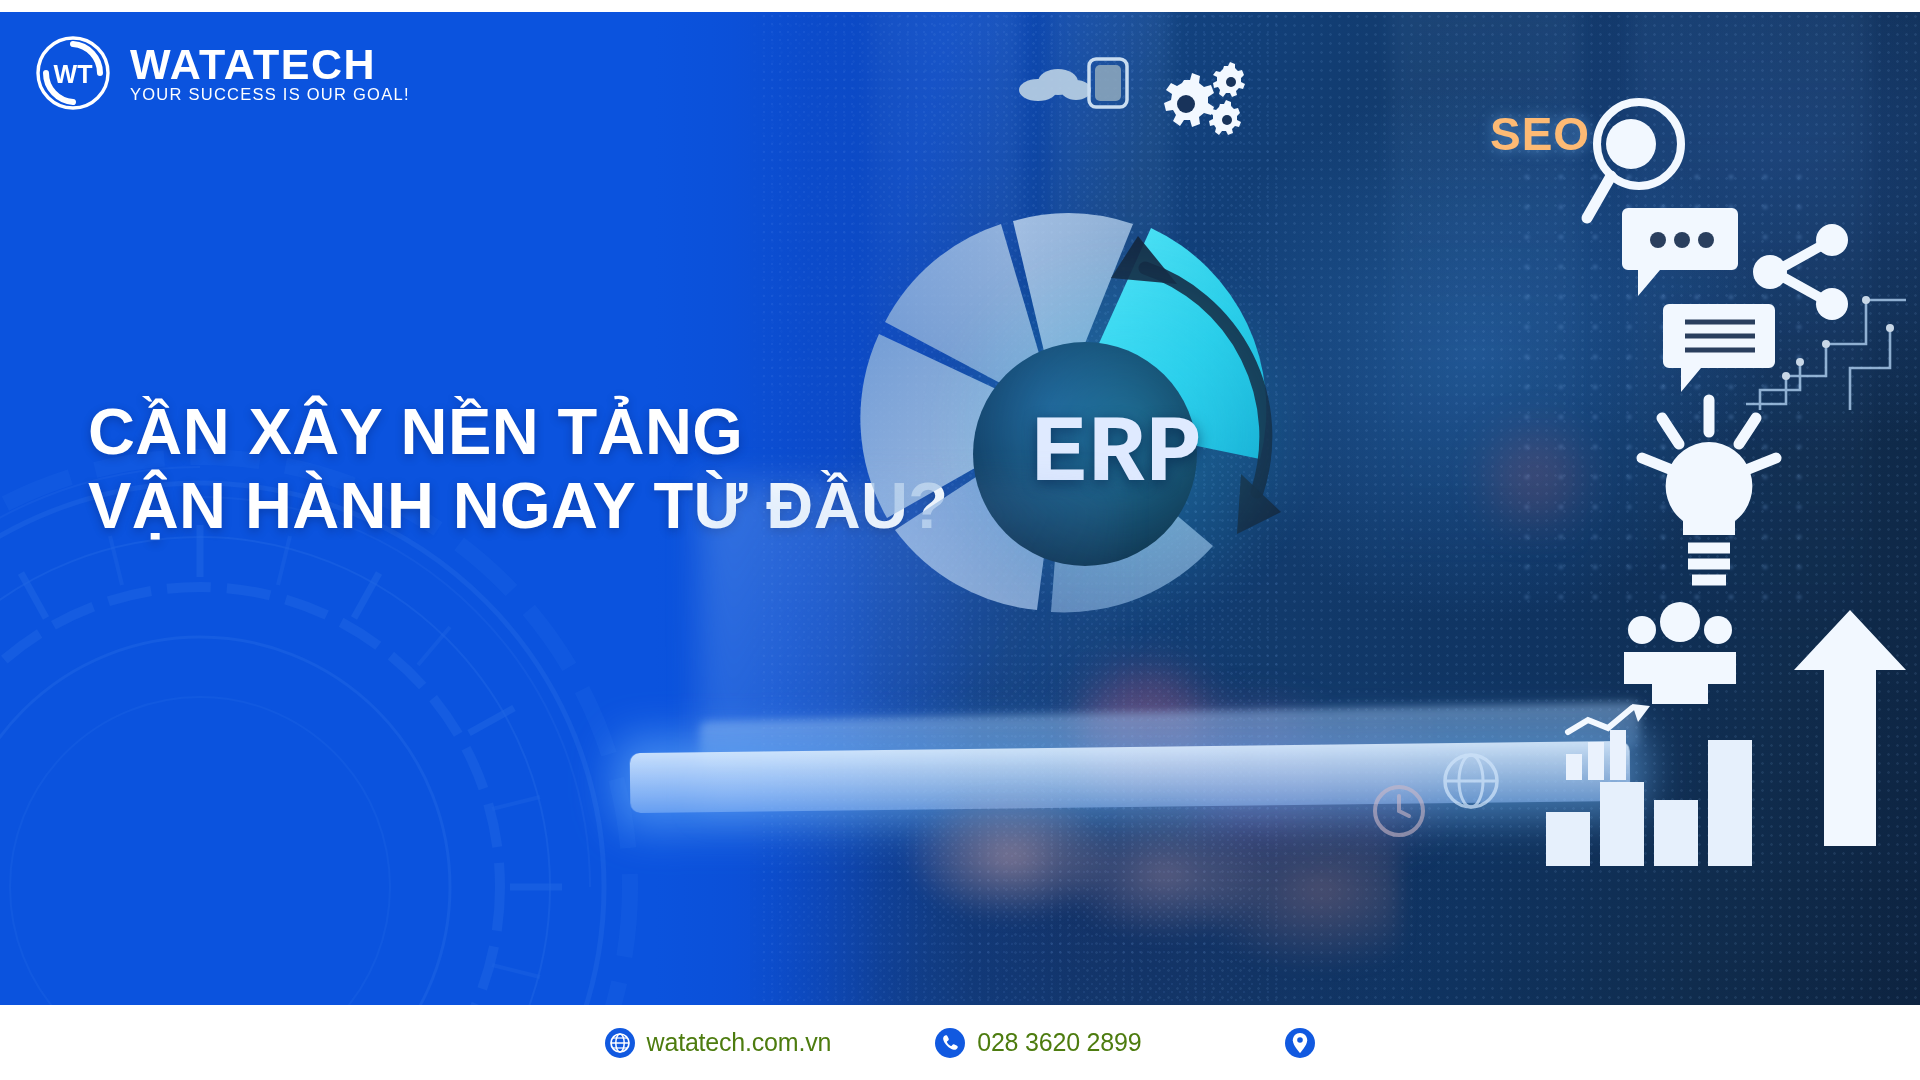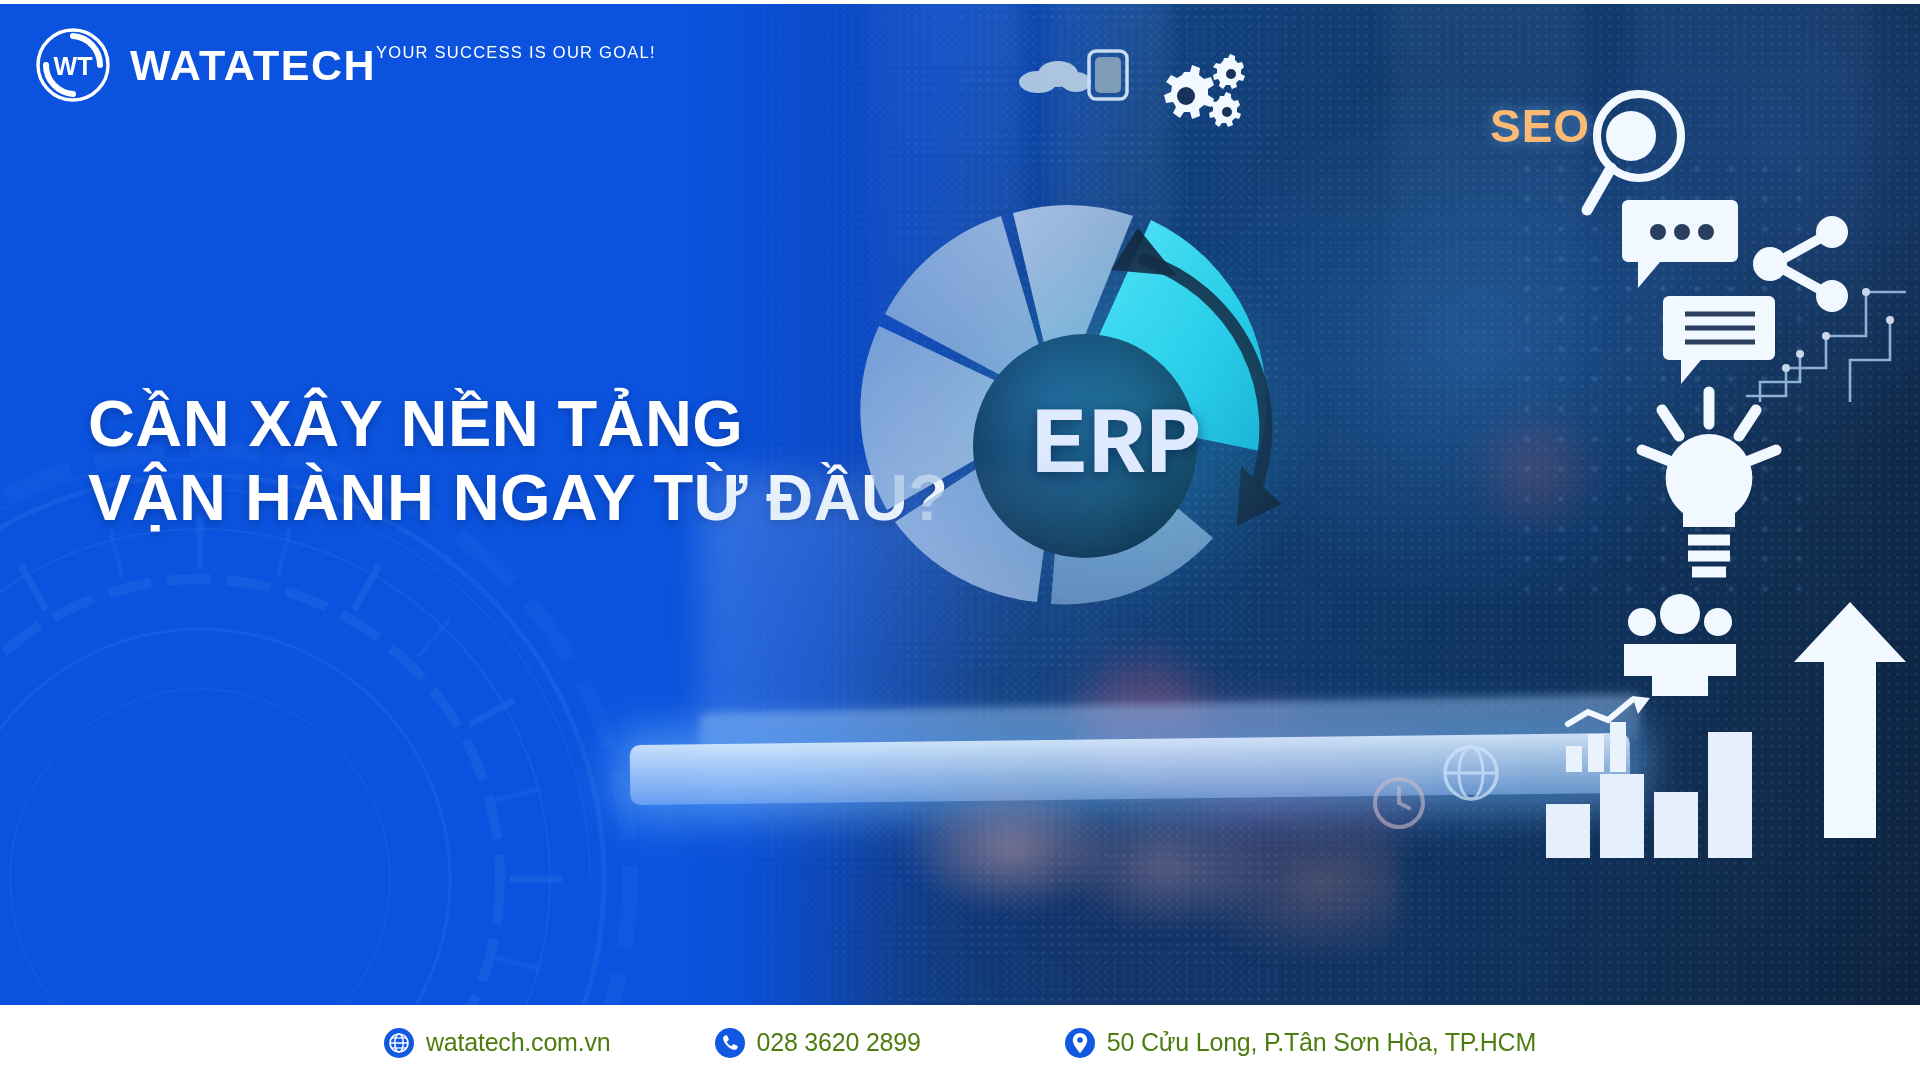--- a/index.html
+++ b/index.html
@@ -15,21 +15,21 @@
     position: relative;
     width: 1920px;
     height: 1080px;
     background: #ffffff;
     overflow: hidden;
   }
 
   
   .hero {
     position: absolute;
-    left: 0; top: 4px;
+    left: 0; top: 12px;
     width: 1920px; height: 1005px;
     background: #0b53de;
     overflow: hidden;
   }
 
   
   .photo {
     position: absolute;
     right: 0; top: 0;
     width: 1170px; height: 1005px;
@@ -103,21 +103,21 @@
     opacity: .55;
   }
 
   
   .logo {
     position: absolute;
     left: 34px; top: 22px;
     display: flex; align-items: center; gap: 18px;
   }
   .logo-mark { width: 78px; height: 78px; position: relative; flex: 0 0 auto; }
-  .logo-text { display: flex; flex-direction: row; }
+  .logo-text { display: flex; flex-direction: column; }
   .logo-name {
     color: #ffffff;
     font-size: 43px;
     font-weight: bold;
     letter-spacing: 1.5px;
     line-height: 1;
   }
   .logo-tagline {
     color: #ffffff;
     font-size: 16.5px;
@@ -614,18 +614,17 @@
 
     <div class="footer-gap-c"></div>
 
     <div class="footer-item">
       <span class="footer-icon">
         <svg width="18" height="22" viewBox="0 0 18 22">
           <path d="M9 1 C5 1 1.8 4.2 1.8 8.2 C1.8 13.4 9 21 9 21 C9 21 16.2 13.4 16.2 8.2 C16.2 4.2 13 1 9 1 z" fill="#ffffff"></path>
           <circle cx="9" cy="8" r="2.8" fill="#1159e0"></circle>
         </svg>
       </span>
-      <span class="footer-label">50 Cửu Long, P.Tân Sơn Hòa, TP.HCM</span>
     </div>
 
   </div>
 
 </div>
 
 </body></html>

